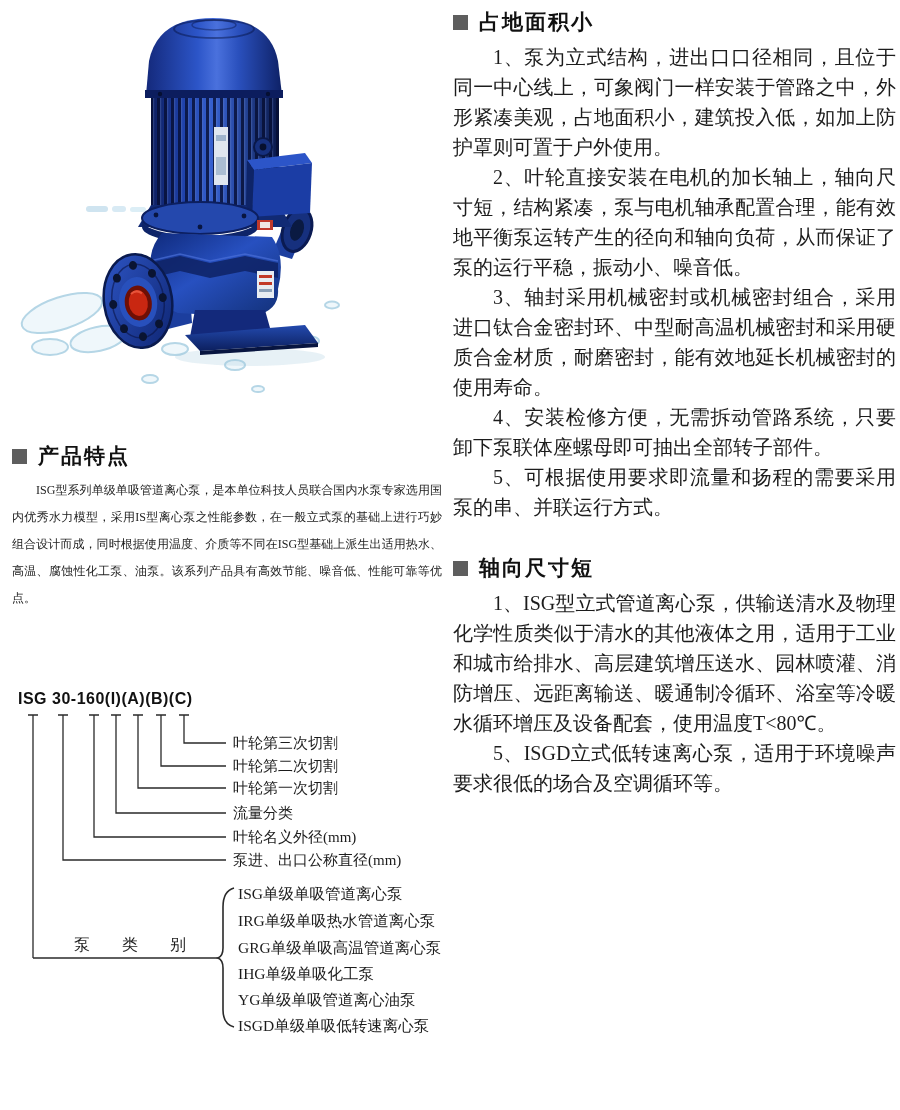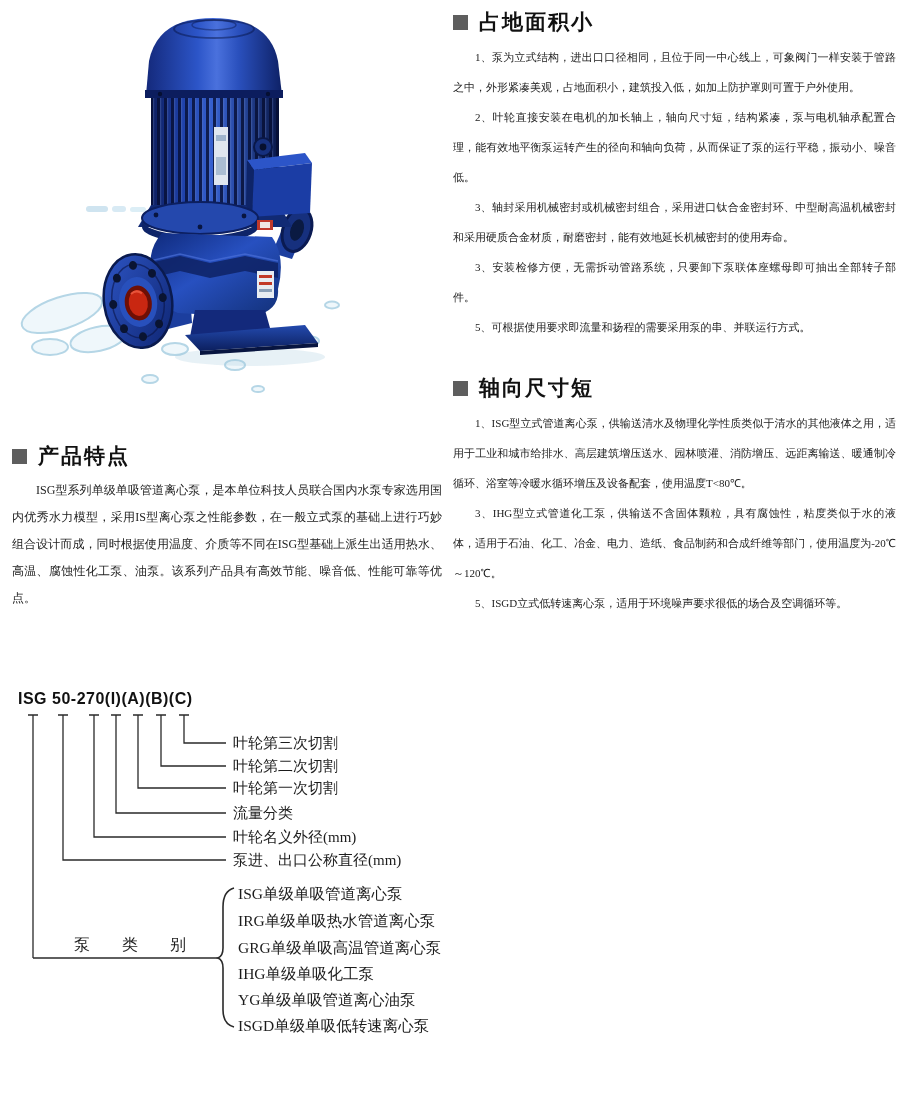--- a/index.html
+++ b/index.html
@@ -12,21 +12,21 @@
   .sec-title-row{display:flex;align-items:center;gap:11px;}
   .sq{width:15px;height:15px;background:#5e5e5e;flex:0 0 auto;}
   .sec-title-row h2{
     margin:0;font-family:"Liberation Sans", sans-serif;
     font-size:21px;font-weight:700;letter-spacing:2px;color:#111;
   }
   
   .para p{
     margin:0;text-indent:2em;text-align:justify;color:#1c1c1c;
   }
-  .body-right p{font-size:11px;line-height:30px;}
+  .body-right p{font-size:20px;line-height:30px;}
   .body-left p{font-size:12px;line-height:27px;}
   
   .photo{position:absolute;left:10px;top:5px;width:430px;height:432px;}
   .overview{position:absolute;left:12px;top:442px;width:430px;}
   .overview .para{margin-top:7px;}
   .model{position:absolute;left:12px;top:680px;width:436px;}
   .model-code{
     margin:10px 0 0 6px;font-family:"Liberation Sans", sans-serif;
     font-size:16px;font-weight:700;letter-spacing:.5px;color:#111;
   }
@@ -188,21 +188,21 @@
   <div class="sec-title-row">
     <span class="sq"></span>
     <h2>产品特点</h2>
   </div>
   <div class="para body-left">
     <p>ISG型系列单级单吸管道离心泵，是本单位科技人员联合国内水泵专家选用国内优秀水力模型，采用IS型离心泵之性能参数，在一般立式泵的基础上进行巧妙组合设计而成，同时根据使用温度、介质等不同在ISG型基础上派生出适用热水、高温、腐蚀性化工泵、油泵。该系列产品具有高效节能、噪音低、性能可靠等优点。</p>
   </div>
 </section>
 
 <section class="model">
-  <div class="model-code">ISG 50-270(I)(A)(B)(C)</div>
+  <div class="model-code">ISG 30-160(I)(A)(B)(C)</div>
 
   <svg class="model-svg" width="436" height="352" viewBox="0 0 436 352">
 
     <g class="ln">
       <path d="M16,5 H26 M21,5 V248"></path>
       <path d="M46,5 H56 M51,5 V150 H214"></path>
       <path d="M77,5 H87 M82,5 V127 H214"></path>
       <path d="M99,5 H109 M104,5 V103 H214"></path>
       <path d="M121,5 H131 M126,5 V78 H214"></path>
       <path d="M144,5 H154 M149,5 V56 H214"></path>
@@ -237,30 +237,29 @@
 
   <section>
     <div class="sec-title-row features-title">
       <span class="sq"></span>
       <h2>占地面积小</h2>
     </div>
     <div class="para body-right features-body">
       <p>1、泵为立式结构，进出口口径相同，且位于同一中心线上，可象阀门一样安装于管路之中，外形紧凑美观，占地面积小，建筑投入低，如加上防护罩则可置于户外使用。</p>
       <p>2、叶轮直接安装在电机的加长轴上，轴向尺寸短，结构紧凑，泵与电机轴承配置合理，能有效地平衡泵运转产生的径向和轴向负荷，从而保证了泵的运行平稳，振动小、噪音低。</p>
       <p>3、轴封采用机械密封或机械密封组合，采用进口钛合金密封环、中型耐高温机械密封和采用硬质合金材质，耐磨密封，能有效地延长机械密封的使用寿命。</p>
-      <p>3、安装检修方便，无需拆动管路系统，只要卸下泵联体座螺母即可抽出全部转子部件。</p>
+      <p>4、安装检修方便，无需拆动管路系统，只要卸下泵联体座螺母即可抽出全部转子部件。</p>
       <p>5、可根据使用要求即流量和扬程的需要采用泵的串、并联运行方式。</p>
     </div>
   </section>
 
   <section>
     <div class="sec-title-row uses-title">
       <span class="sq"></span>
       <h2>轴向尺寸短</h2>
     </div>
     <div class="para body-right uses-body">
       <p>1、ISG型立式管道离心泵，供输送清水及物理化学性质类似于清水的其他液体之用，适用于工业和城市给排水、高层建筑增压送水、园林喷灌、消防增压、远距离输送、暖通制冷循环、浴室等冷暖水循环增压及设备配套，使用温度T&lt;80℃。</p>
-      <p>3、IHG型立式管道化工泵，供输送不含固体颗粒，具有腐蚀性，粘度类似于水的液体，适用于石油、化工、冶金、电力、造纸、食品制药和合成纤维等部门，使用温度为-20℃～120℃。</p>
       <p>5、ISGD立式低转速离心泵，适用于环境噪声要求很低的场合及空调循环等。</p>
     </div>
   </section>
 
 </div>
 
 </body></html>

